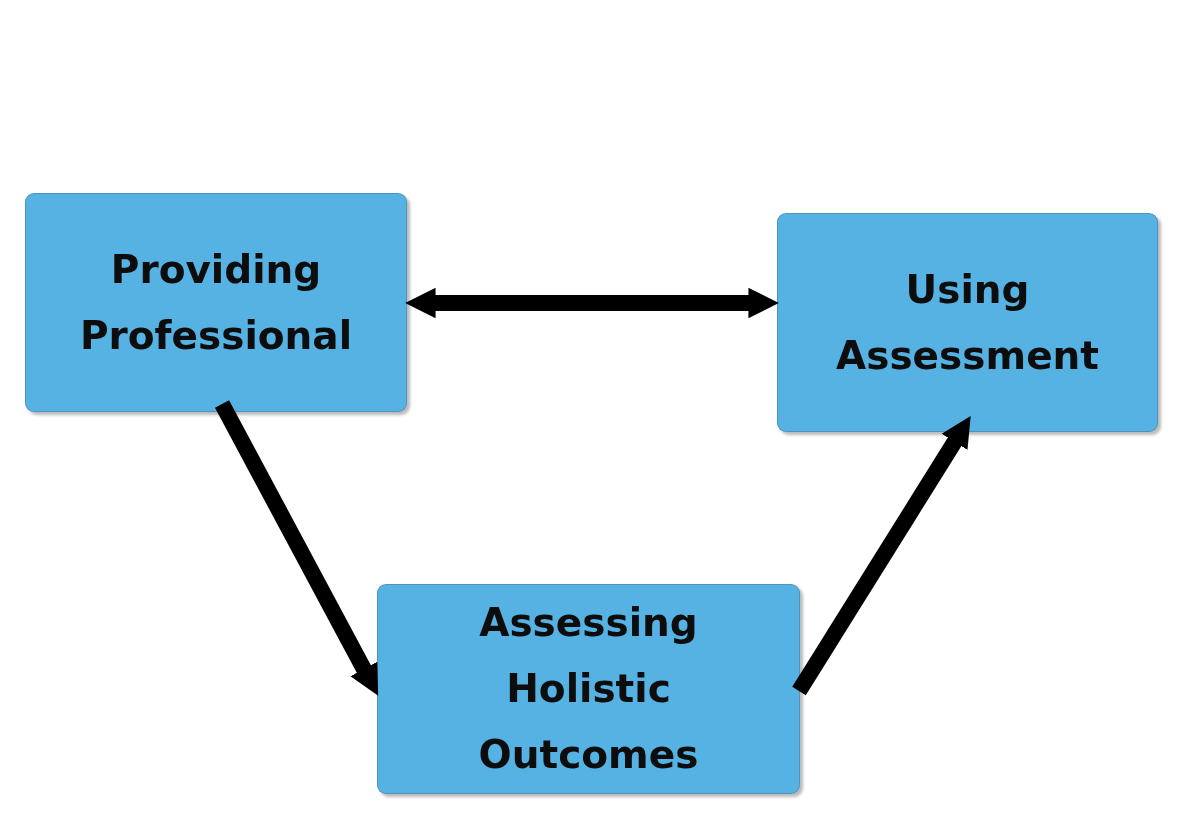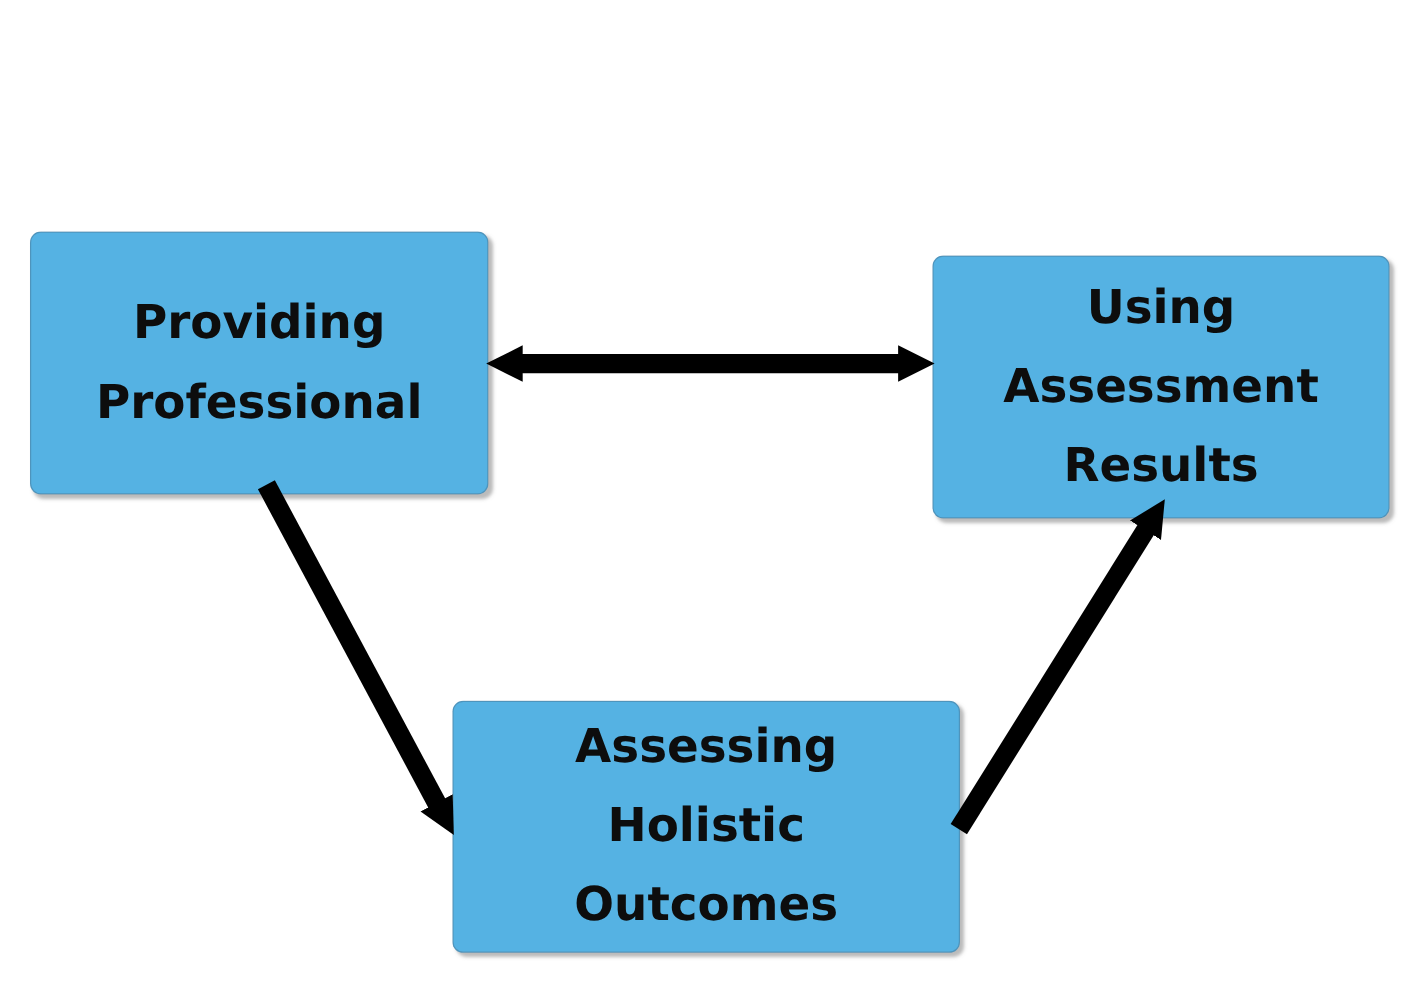--- a/index.html
+++ b/index.html
@@ -91,21 +91,20 @@
 
 
   <div class="node node-left">
     <span class="line">Providing</span>
     <span class="line">Professional</span>
   </div>
 
   <div class="node node-right">
     <span class="line">Using</span>
     <span class="line">Assessment</span>
-    <span class="line">Results</span>
   </div>
 
   <div class="node node-bottom">
     <span class="line">Assessing</span>
     <span class="line">Holistic</span>
     <span class="line">Outcomes</span>
   </div>
 
   <svg class="arrows" viewBox="0 0 1184 824" xmlns="http://www.w3.org/2000/svg" aria-hidden="true">
     <defs>

